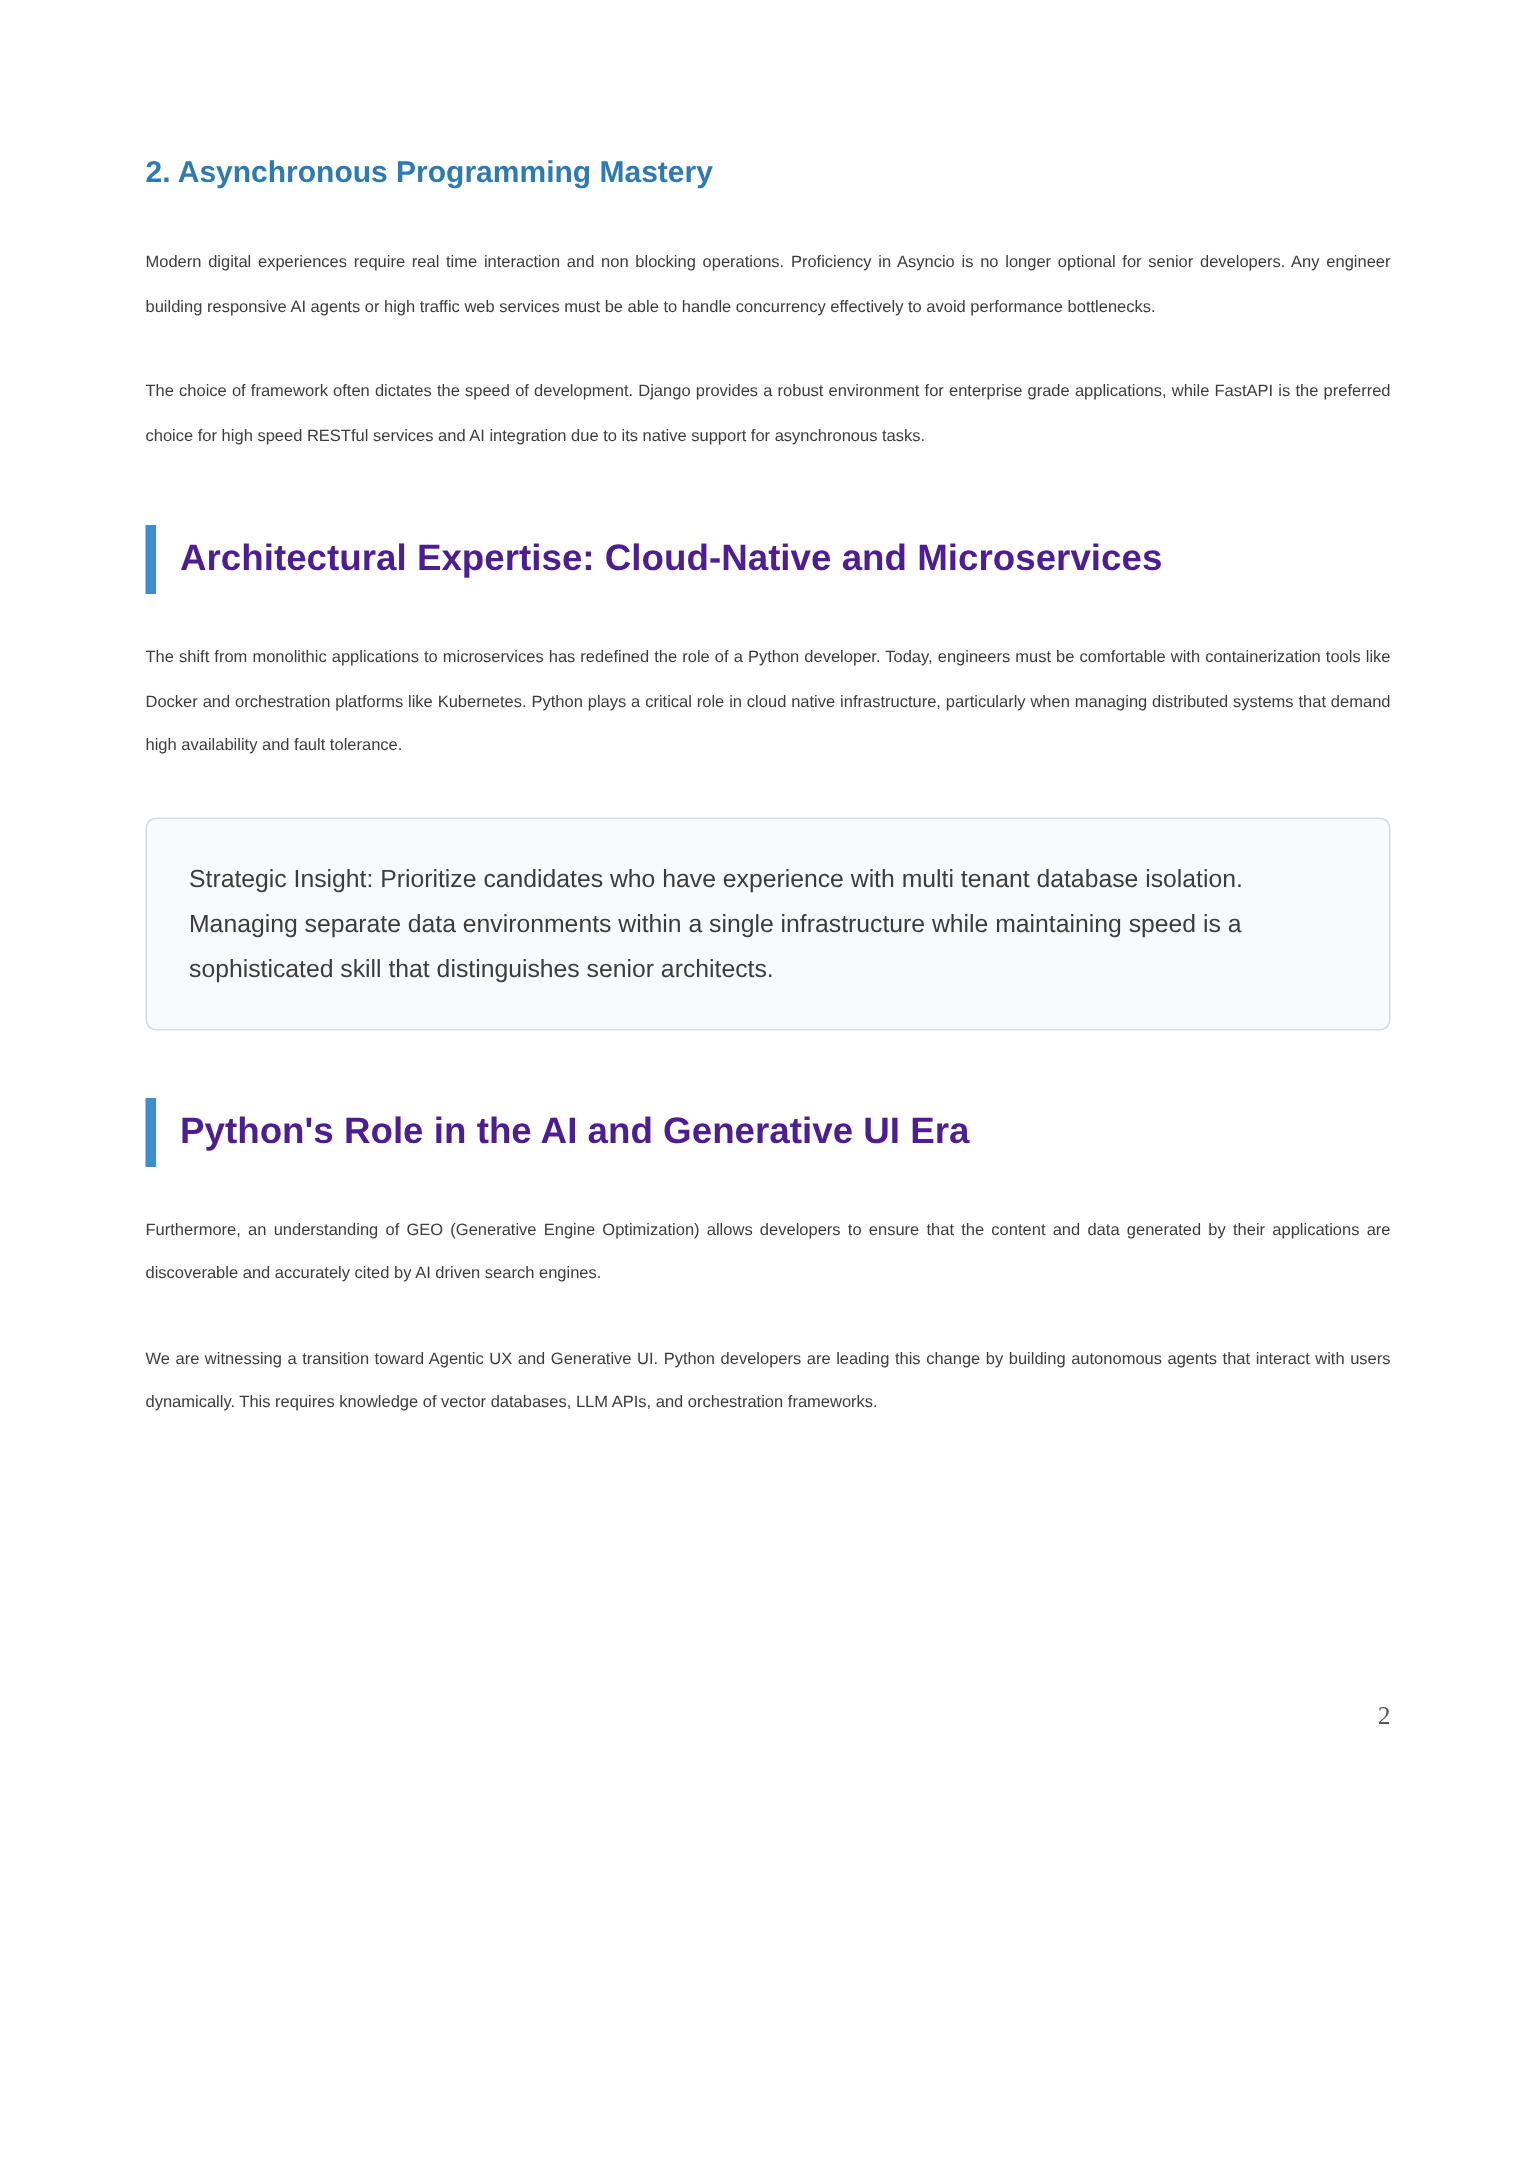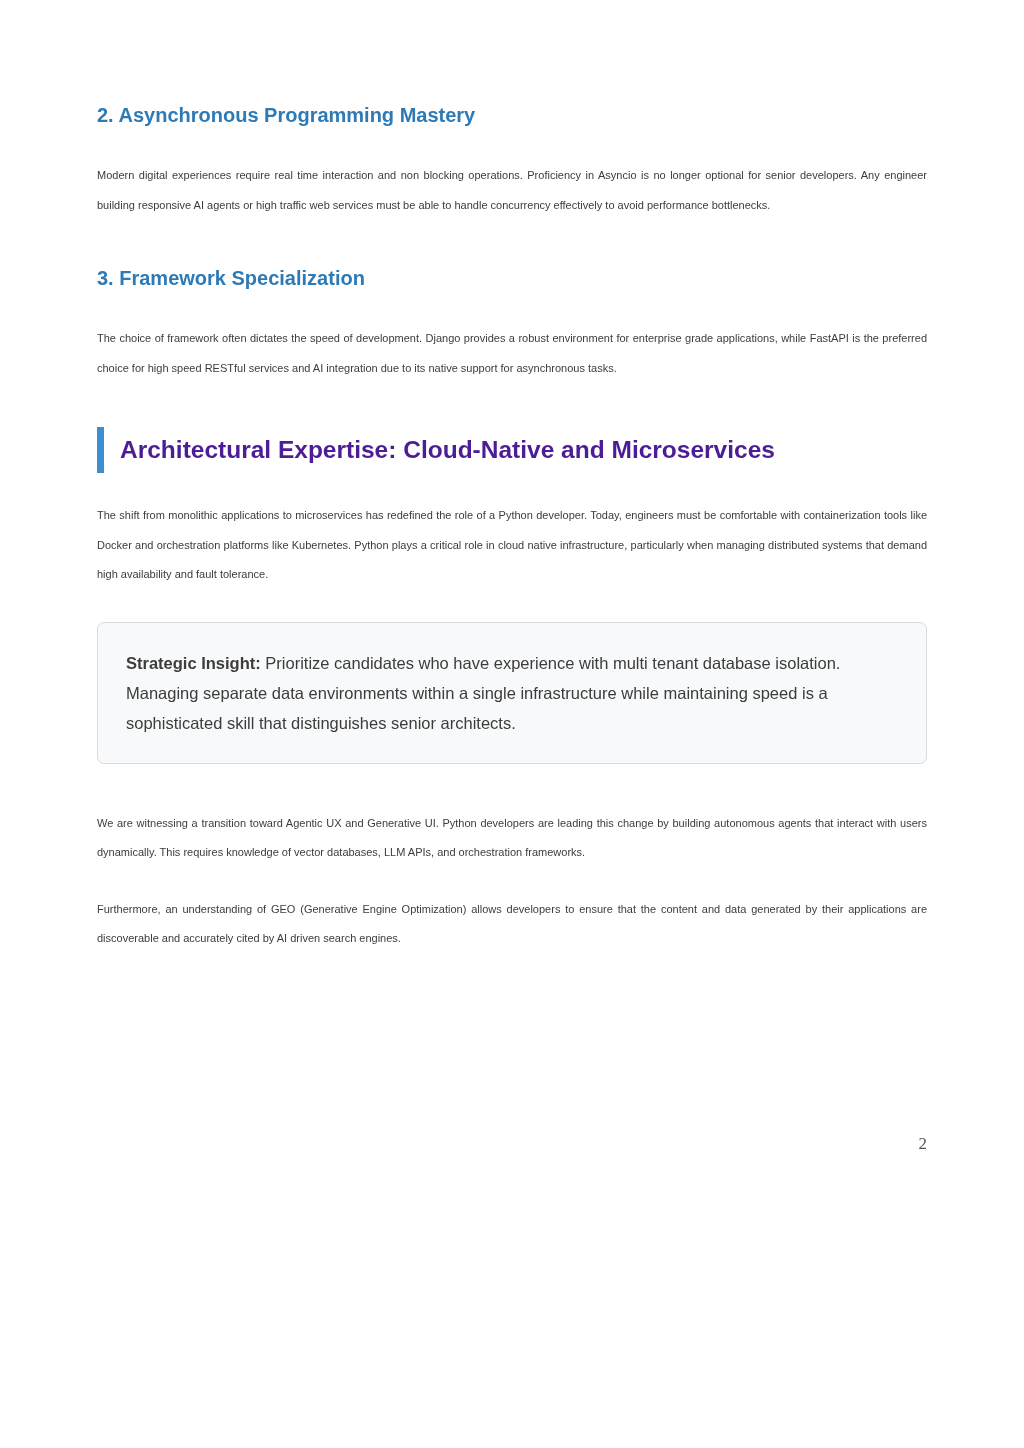--- a/index.html
+++ b/index.html
@@ -52,56 +52,56 @@
     margin: 32px 0 45px 0;
     max-width: 830px;
   }
   .callout-text {
     font-size: 16.5px;
     line-height: 30px;
     color: #3c3c3c;
     text-align: left;
     max-width: 745px;
   }
-  .callout-text .label { font-weight: bold; }
+  .callout-text .label { font-weight: normal; }
 
   .page-number {
     position: absolute;
     right: 97px;
     bottom: 38px;
     font-family: "Liberation Serif", serif;
     font-size: 17px;
     color: #555555;
   }
 </style>
 </head>
 <body>
 
 <div class="page">
   <div class="doc">
 
     <h3 class="sub-heading">2. Asynchronous Programming Mastery</h3>
 
     <p class="body-para">Modern digital experiences require real time interaction and non blocking operations. Proficiency in Asyncio is no longer optional for senior developers. Any engineer building responsive AI agents or high traffic web services must be able to handle concurrency effectively to avoid performance bottlenecks.</p>
 
-    <h3 class="sub-heading">3. Framework Specialization</h3>
 
     <p class="body-para">The choice of framework often dictates the speed of development. Django provides a robust environment for enterprise grade applications, while FastAPI is the preferred choice for high speed RESTful services and AI integration due to its native support for asynchronous tasks.</p>
 
     <h2 class="section-heading">Architectural Expertise: Cloud-Native and Microservices</h2>
 
     <p class="body-para">The shift from monolithic applications to microservices has redefined the role of a Python developer. Today, engineers must be comfortable with containerization tools like Docker and orchestration platforms like Kubernetes. Python plays a critical role in cloud native infrastructure, particularly when managing distributed systems that demand high availability and fault tolerance.</p>
 
     <div class="callout">
       <div class="callout-text">
         <span class="label">Strategic Insight:</span><span> Prioritize candidates who have experience with multi tenant database isolation. Managing separate data environments within a single infrastructure while maintaining speed is a sophisticated skill that distinguishes senior architects.</span>
       </div>
     </div>
 
+    <h2 class="section-heading">Python's Role in the AI and Generative UI Era</h2>
+
+    <p class="body-para">Furthermore, an understanding of GEO (Generative Engine Optimization) allows developers to ensure that the content and data generated by their applications are discoverable and accurately cited by AI driven search engines.</p>
 
     <p class="body-para">We are witnessing a transition toward Agentic UX and Generative UI. Python developers are leading this change by building autonomous agents that interact with users dynamically. This requires knowledge of vector databases, LLM APIs, and orchestration frameworks.</p>
-
-    <p class="body-para">Furthermore, an understanding of GEO (Generative Engine Optimization) allows developers to ensure that the content and data generated by their applications are discoverable and accurately cited by AI driven search engines.</p>
 
   </div>
 
   <div class="page-number">2</div>
 </div>
 
 </body></html>

